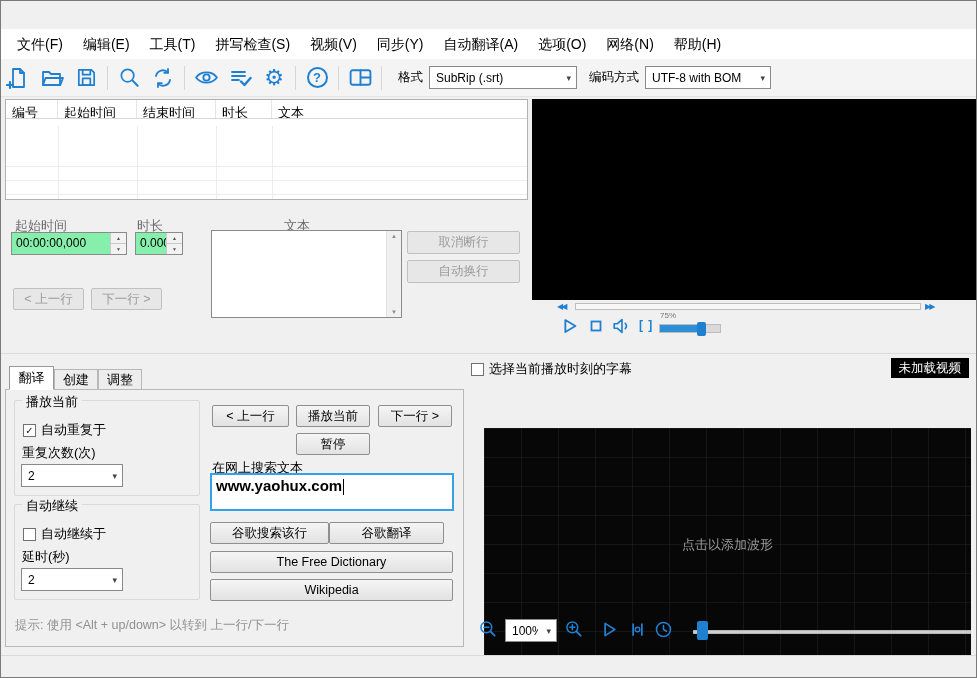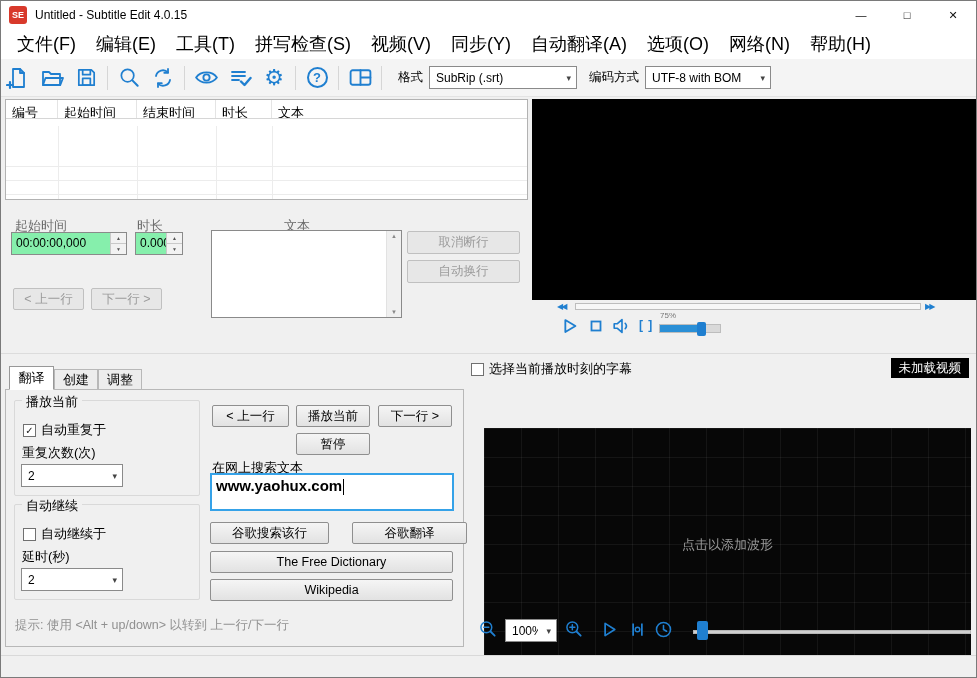--- a/index.html
+++ b/index.html
@@ -11,21 +11,21 @@
     font-size:12px; color:#000; overflow:hidden;
   }
   
   .titlebar { position:absolute; left:0; top:0; right:0; height:28px; background:#fff; display:flex; align-items:center; }
   .app-icon { width:18px; height:18px; margin-left:8px; background:#d8392b; border-radius:3px; color:#fff; font-size:9px; font-weight:bold; display:flex; align-items:center; justify-content:center; }
   .title-text { margin-left:8px; font-size:12px; }
   .win-btns { margin-left:auto; display:flex; height:100%; }
   .win-btn { width:46px; height:100%; display:flex; align-items:center; justify-content:center; font-size:11px; color:#111; }
   
   .menubar { position:absolute; left:0; top:28px; right:0; height:30px; background:#fff; display:flex; align-items:center; padding-left:6px; }
-  .menu-item { padding:0 10px; line-height:30px; font-size:18px; }
+  .menu-item { padding:0 10px; line-height:30px; font-size:14px; }
   
   .toolbar { position:absolute; left:0; top:58px; right:0; height:38px; background:#f4f4f4; border-bottom:1px solid #e3e3e3; display:flex; align-items:center; }
   .tb-icon { width:32px; height:32px; display:flex; align-items:center; justify-content:center; margin:0 1px; }
   .tb-sep { width:1px; height:24px; background:#d6d6d6; margin:0 4px; }
   .tb-label { margin:0 6px 0 12px; font-size:12.5px; white-space:nowrap; }
   .gear-glyph { font-size:22px; color:#1f7fd0; line-height:1; }
   .help-ring { width:21px; height:21px; border:2px solid #1f7fd0; border-radius:50%; color:#1f7fd0; font-weight:bold; font-size:13px; display:flex; align-items:center; justify-content:center; }
   
   .combo { height:23px; background:#fff; border:1px solid #8a8a8a; display:flex; align-items:center; position:relative; padding:0 18px 0 6px; font-size:12px; }
   .combo-val { white-space:nowrap; overflow:hidden; }
@@ -82,29 +82,20 @@
   
   .statusbar { position:absolute; left:0; top:654px; right:0; height:24px; background:#f0f0f0; border-top:1px solid #d9d9d9; }
   .icon-btn { position:absolute; display:flex; align-items:center; justify-content:center; }
   .splitline { position:absolute; left:0; top:352px; right:0; height:1px; background:#dcdcdc; }
 </style>
 </head>
 <body>
 
 <div class="window">
 
-  <div class="titlebar">
-    <div class="app-icon">SE</div>
-    <div class="title-text">Untitled - Subtitle Edit 4.0.15</div>
-    <div class="win-btns">
-      <div class="win-btn">—</div>
-      <div class="win-btn">□</div>
-      <div class="win-btn">✕</div>
-    </div>
-  </div>
 
   <div class="menubar">
     <div class="menu-item">文件(F)</div>
     <div class="menu-item">编辑(E)</div>
     <div class="menu-item">工具(T)</div>
     <div class="menu-item">拼写检查(S)</div>
     <div class="menu-item">视频(V)</div>
     <div class="menu-item">同步(Y)</div>
     <div class="menu-item">自动翻译(A)</div>
     <div class="menu-item">选项(O)</div>
@@ -299,21 +290,21 @@
   <div class="btn" style="left:295px;top:404px;width:74px;height:22px">播放当前</div>
   <div class="btn" style="left:377px;top:404px;width:74px;height:22px">下一行 &gt;</div>
   <div class="btn" style="left:295px;top:432px;width:74px;height:22px">暂停</div>
 
   <div class="lbl" style="left:211px;top:458px;color:#000">在网上搜索文本</div>
   <div class="search-box">
     <span>www.yaohux.com</span><span class="caret"></span>
   </div>
 
   <div class="btn" style="left:209px;top:521px;width:119px;height:22px">谷歌搜索该行</div>
-  <div class="btn" style="left:351px;top:521px;width:115px;height:22px">谷歌翻译</div>
+  <div class="btn" style="left:328px;top:521px;width:115px;height:22px">谷歌翻译</div>
   <div class="btn" style="left:209px;top:550px;width:243px;height:22px">The Free Dictionary</div>
   <div class="btn" style="left:209px;top:578px;width:243px;height:22px">Wikipedia</div>
 
   <div class="hint">提示: 使用 &lt;Alt + up/down&gt; 以转到 上一行/下一行</div>
 
   <div class="check-row" style="left:470px;top:359px">
     <span class="checkbox"></span>
     <span>选择当前播放时刻的字幕</span>
   </div>
   <div class="no-video">未加载视频</div>

